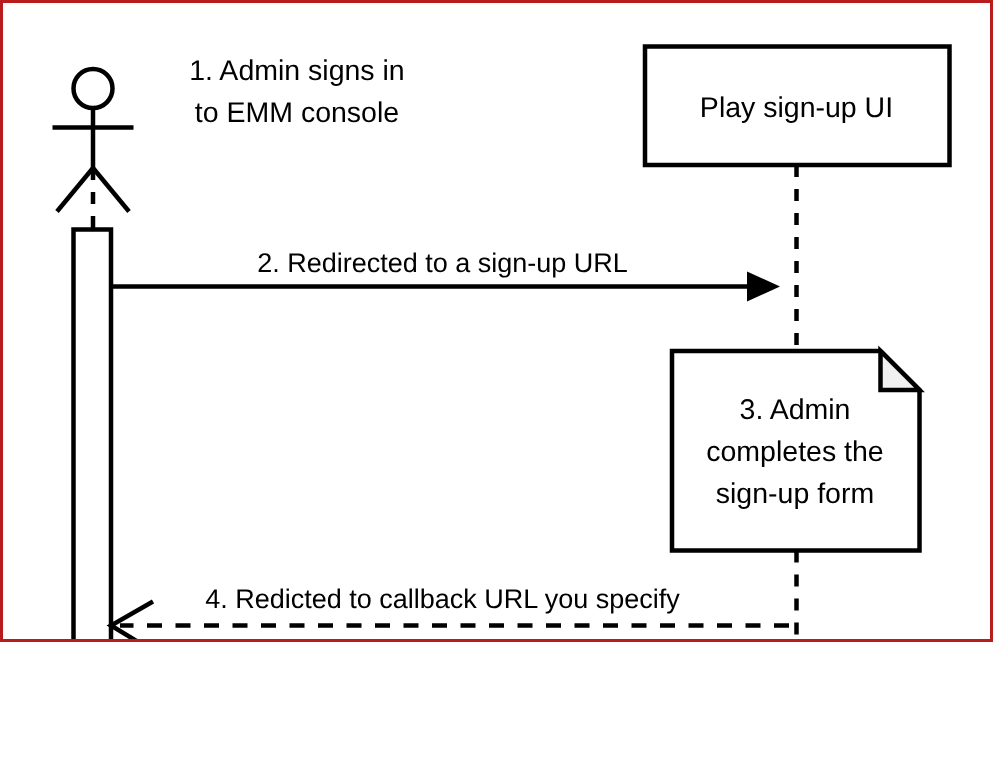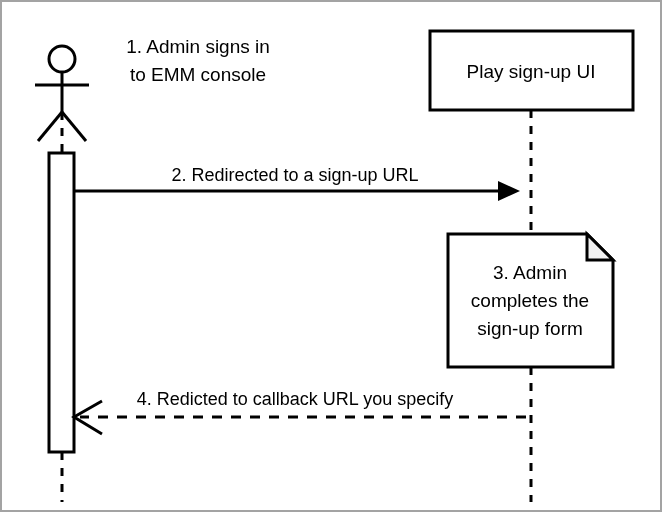--- a/index.html
+++ b/index.html
@@ -7,24 +7,24 @@
     margin: 0;
     padding: 0;
     background: #ffffff;
   }
   body {
     font-family: "Liberation Sans", sans-serif;
   }
   #canvas {
     position: relative;
     width: 662px;
-    height: 512px;
+    height: 428px;
     background: #ffffff;
     box-sizing: border-box;
-    border: 2px solid #a3a3a3;
+    border: 2px solid #b91c1c;
     overflow: hidden;
   }
   #diagram-svg {
     position: absolute;
     left: 0;
     top: 0;
     width: 662px;
     height: 512px;
     display: block;
   }

